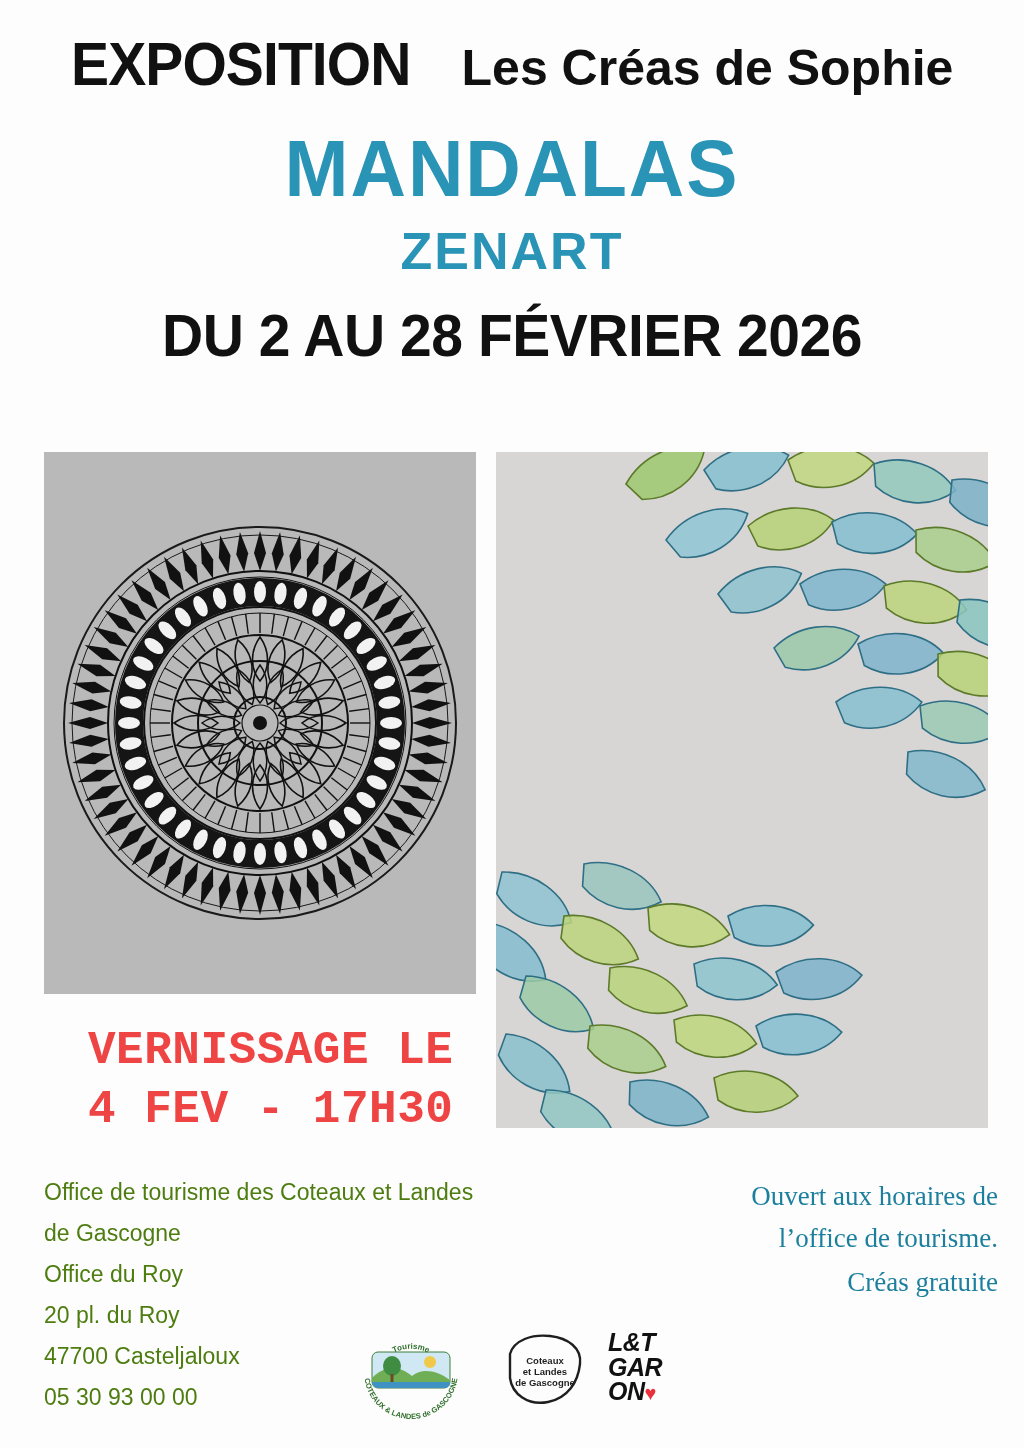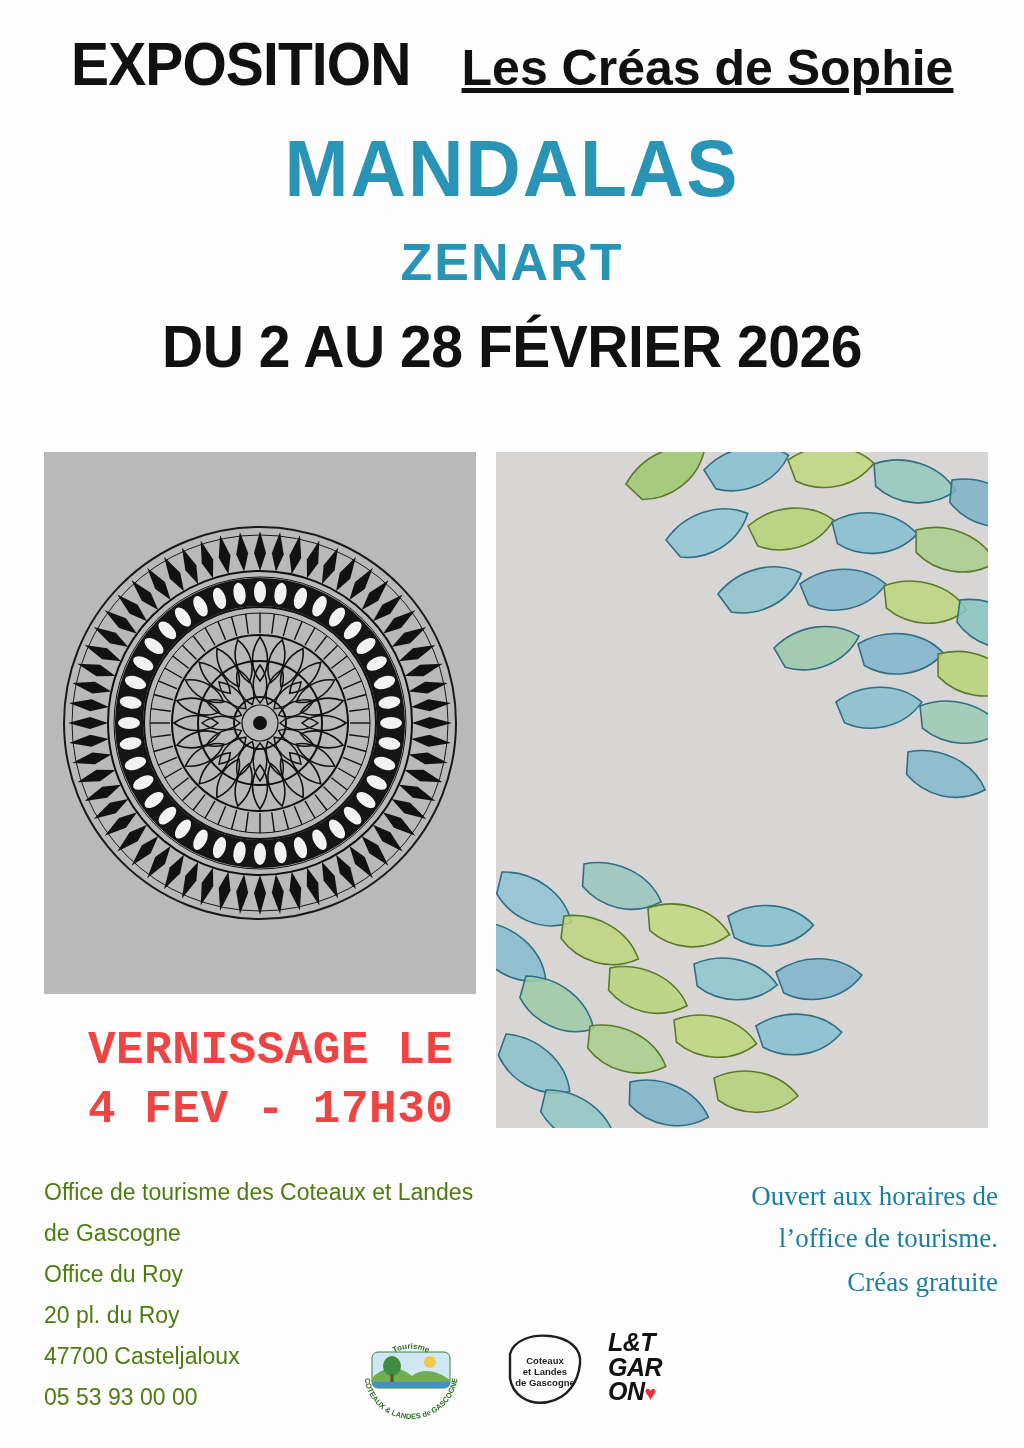--- a/index.html
+++ b/index.html
@@ -45,34 +45,33 @@
     color: #111111;
     transform: scaleX(0.92);
     transform-origin: left center;
   }
   .artist {
     font-family: "Liberation Sans", sans-serif;
     font-weight: bold;
     font-size: 50px;
     color: #111111;
     letter-spacing: 0px;
-    text-decoration: underline;
   }
 
   .mandalas {
     margin-top: 24px;
     font-family: "Liberation Sans", sans-serif;
     font-weight: bold;
     font-size: 80px;
     letter-spacing: 2px;
     color: #2a94b6;
     transform: scaleX(0.96);
   }
   .zenart {
-    margin-top: 17px;
+    margin-top: 6px;
     font-family: "Liberation Sans", sans-serif;
     font-weight: bold;
     font-size: 52px;
     letter-spacing: 2px;
     color: #2a94b6;
   }
   .dates {
     margin-top: 20px;
     font-family: "Liberation Sans", sans-serif;
     font-weight: bold;
@@ -992,21 +991,21 @@
     <div>VERNISSAGE LE</div>
     <div>4 FEV - 17H30</div>
   </div>
 
   <div class="address">
     <div>Office de tourisme des Coteaux et Landes</div>
     <div>de Gascogne</div>
     <div>Office du Roy</div>
     <div>20 pl. du Roy</div>
     <div>47700 Casteljaloux</div>
-    <div>05 53 93 00 00</div>
+    <div>05 30 93 00 00</div>
   </div>
 
   <div class="hours">
     <div>Ouvert aux horaires de</div>
     <div>l’office de tourisme.</div>
     <div class="free">Créas gratuite</div>
   </div>
 
   <div class="logos">
 

